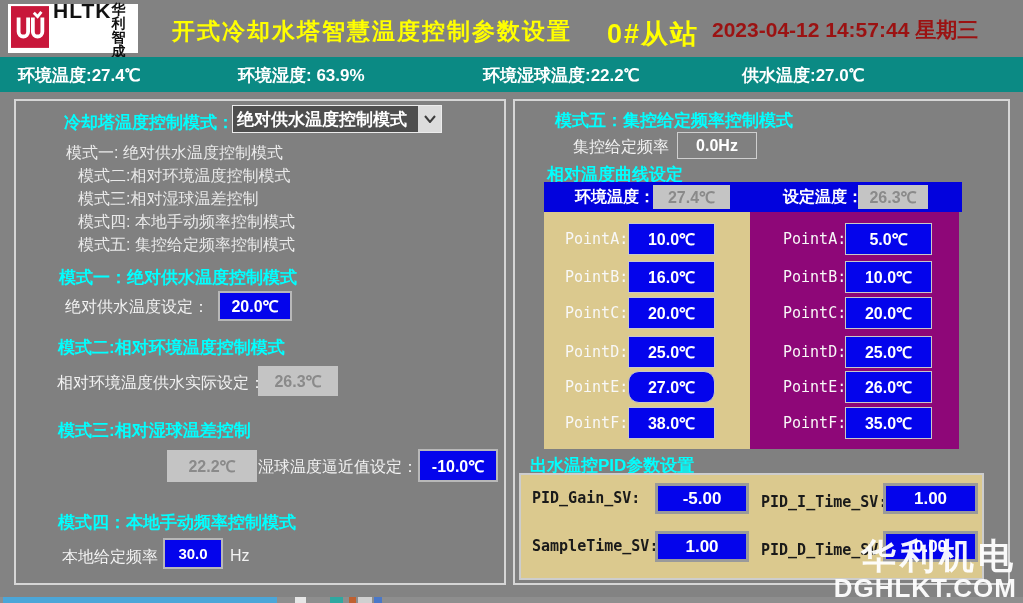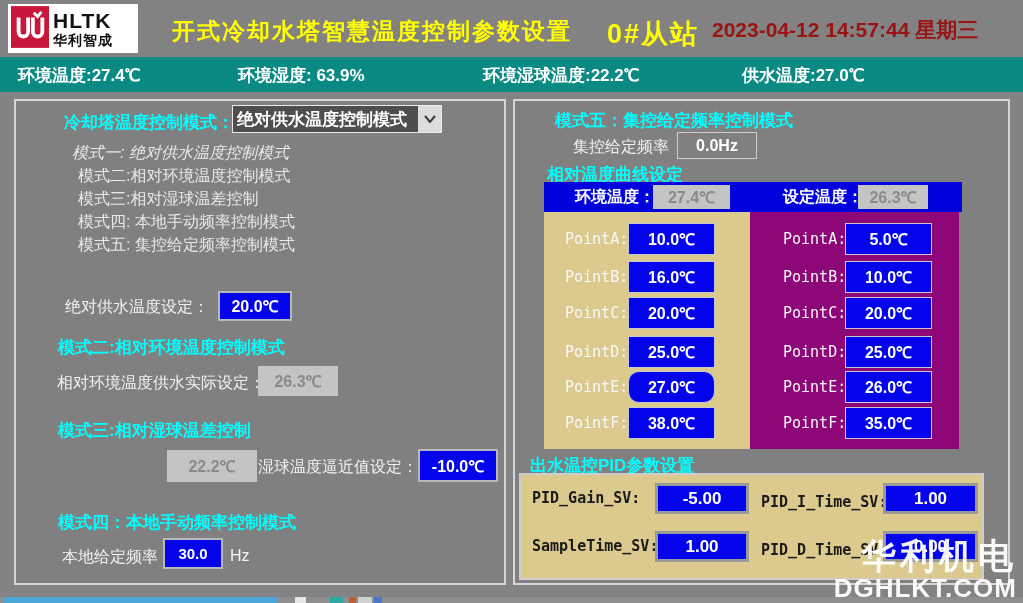--- a/index.html
+++ b/index.html
@@ -2,21 +2,21 @@
 <html><head>
 <meta charset="utf-8">
 <style>
   html,body{margin:0;padding:0;}
   .app{position:relative;width:1023px;height:603px;background:#838383;overflow:hidden;
        font-family:"Liberation Sans",sans-serif;-webkit-font-smoothing:none;}
   .abs{position:absolute;box-sizing:border-box;}
   
   .header{left:0;top:0;width:1023px;height:57px;background:#828282;}
   .logo-box{left:8px;top:4px;width:130px;height:49px;background:#ffffff;display:flex;align-items:center;gap:4px;padding:3px;}
-  .logo-texts{display:flex;flex-direction:column;line-height:1;}
+  .logo-texts{display:flex;line-height:1;}
   .logo-main{font-size:21px;font-weight:900;color:#111;letter-spacing:1px;}
   .logo-sub{font-size:14px;font-weight:900;color:#111;letter-spacing:1px;margin-top:2px;}
   .title{left:172px;top:16px;font-size:23px;font-weight:bold;color:#ffff00;letter-spacing:2px;white-space:nowrap;}
   .station{left:607px;top:16px;font-size:27px;font-weight:bold;color:#ffff00;letter-spacing:2px;}
   .datetime{left:712px;top:16px;font-size:21px;font-weight:bold;color:#9b1212;white-space:nowrap;}
   
   .statusbar{left:0;top:57px;width:1023px;height:35px;background:#0b8a84;}
   .status-item{top:7px;font-size:17px;font-weight:bold;color:#ffffff;white-space:nowrap;}
   
   .panel{border:2px solid #d6d6d6;background:#808080;}
@@ -88,26 +88,27 @@
     <span class="abs cyan-h" style="left:48px;top:10px;">冷却塔温度控制模式：</span>
     <div class="abs dropdown">
       <span class="dropdown-value">绝对供水温度控制模式</span>
       <span class="dropdown-btn">
         <svg width="12" height="8" viewBox="0 0 12 8">
             <polyline points="1,1 6,7 11,1" fill="none" stroke="#3c3c3c" stroke-width="2"></polyline>
           </svg>
       </span>
     </div>
 
-    <div class="abs mode-item" style="left:56px;top:42px;font-style:italic;">模式一: 绝对供水温度控制模式</div>
+    <div class="abs mode-item" style="left:50px;top:42px;">模式一: 绝对供水温度控制模式</div>
     <div class="abs mode-item" style="left:62px;top:65px;">模式二:相对环境温度控制模式</div>
     <div class="abs mode-item" style="left:62px;top:88px;">模式三:相对湿球温差控制</div>
     <div class="abs mode-item" style="left:62px;top:111px;">模式四: 本地手动频率控制模式</div>
     <div class="abs mode-item" style="left:62px;top:134px;">模式五: 集控给定频率控制模式</div>
 
+    <div class="abs cyan-h" style="left:43px;top:165px;">模式一：绝对供水温度控制模式</div>
     <span class="abs wlabel" style="left:49px;top:196px;">绝对供水温度设定：</span>
     <div class="abs vblue" style="left:202px;top:190px;width:74px;height:30px;">20.0℃</div>
 
     <div class="abs cyan-h" style="left:42px;top:235px;">模式二:相对环境温度控制模式</div>
     <span class="abs wlabel" style="left:41px;top:272px;">相对环境温度供水实际设定：</span>
     <div class="abs vgray" style="left:242px;top:265px;width:80px;height:30px;">26.3℃</div>
 
     <div class="abs cyan-h" style="left:42px;top:318px;">模式三:相对湿球温差控制</div>
     <div class="abs vgray" style="left:151px;top:349px;width:90px;height:32px;">22.2℃</div>
     <span class="abs wlabel" style="left:242px;top:356px;">湿球温度逼近值设定：</span>

